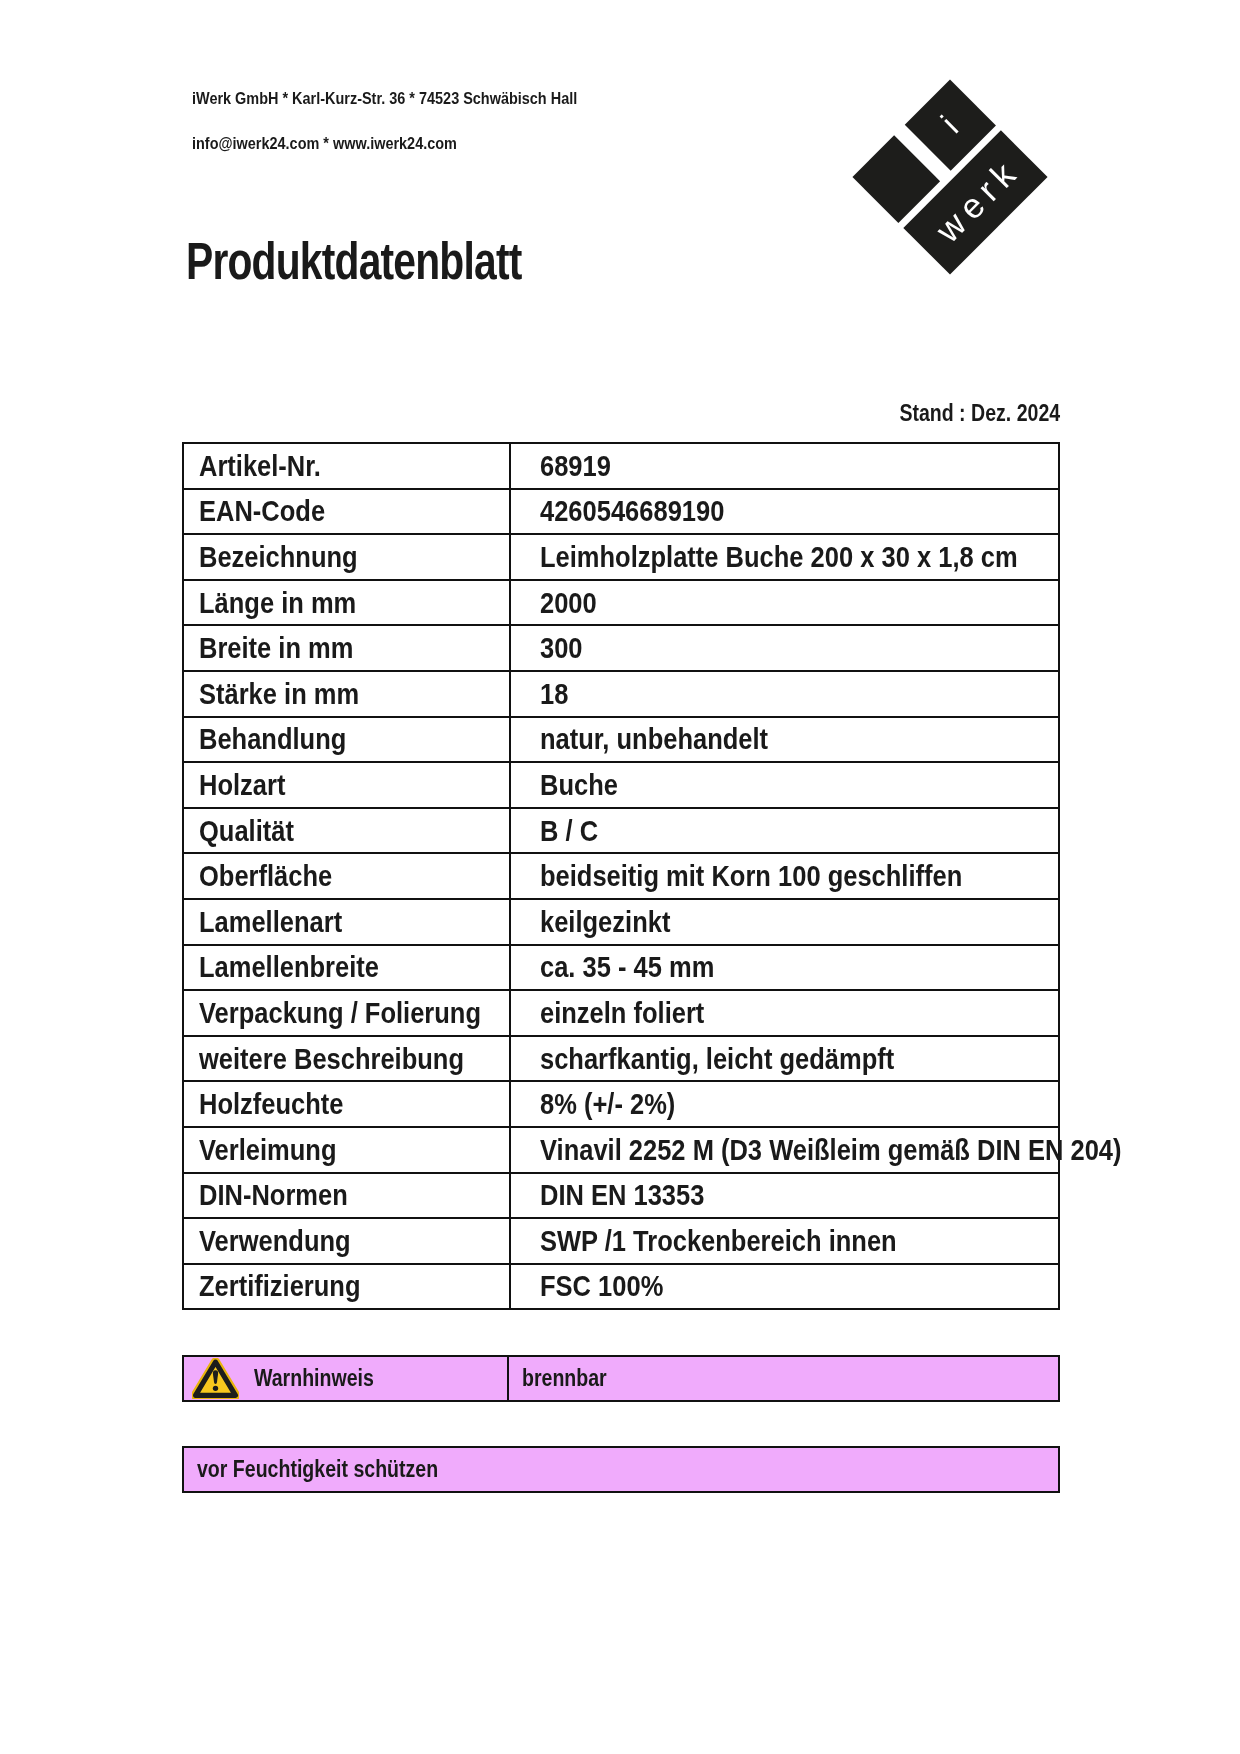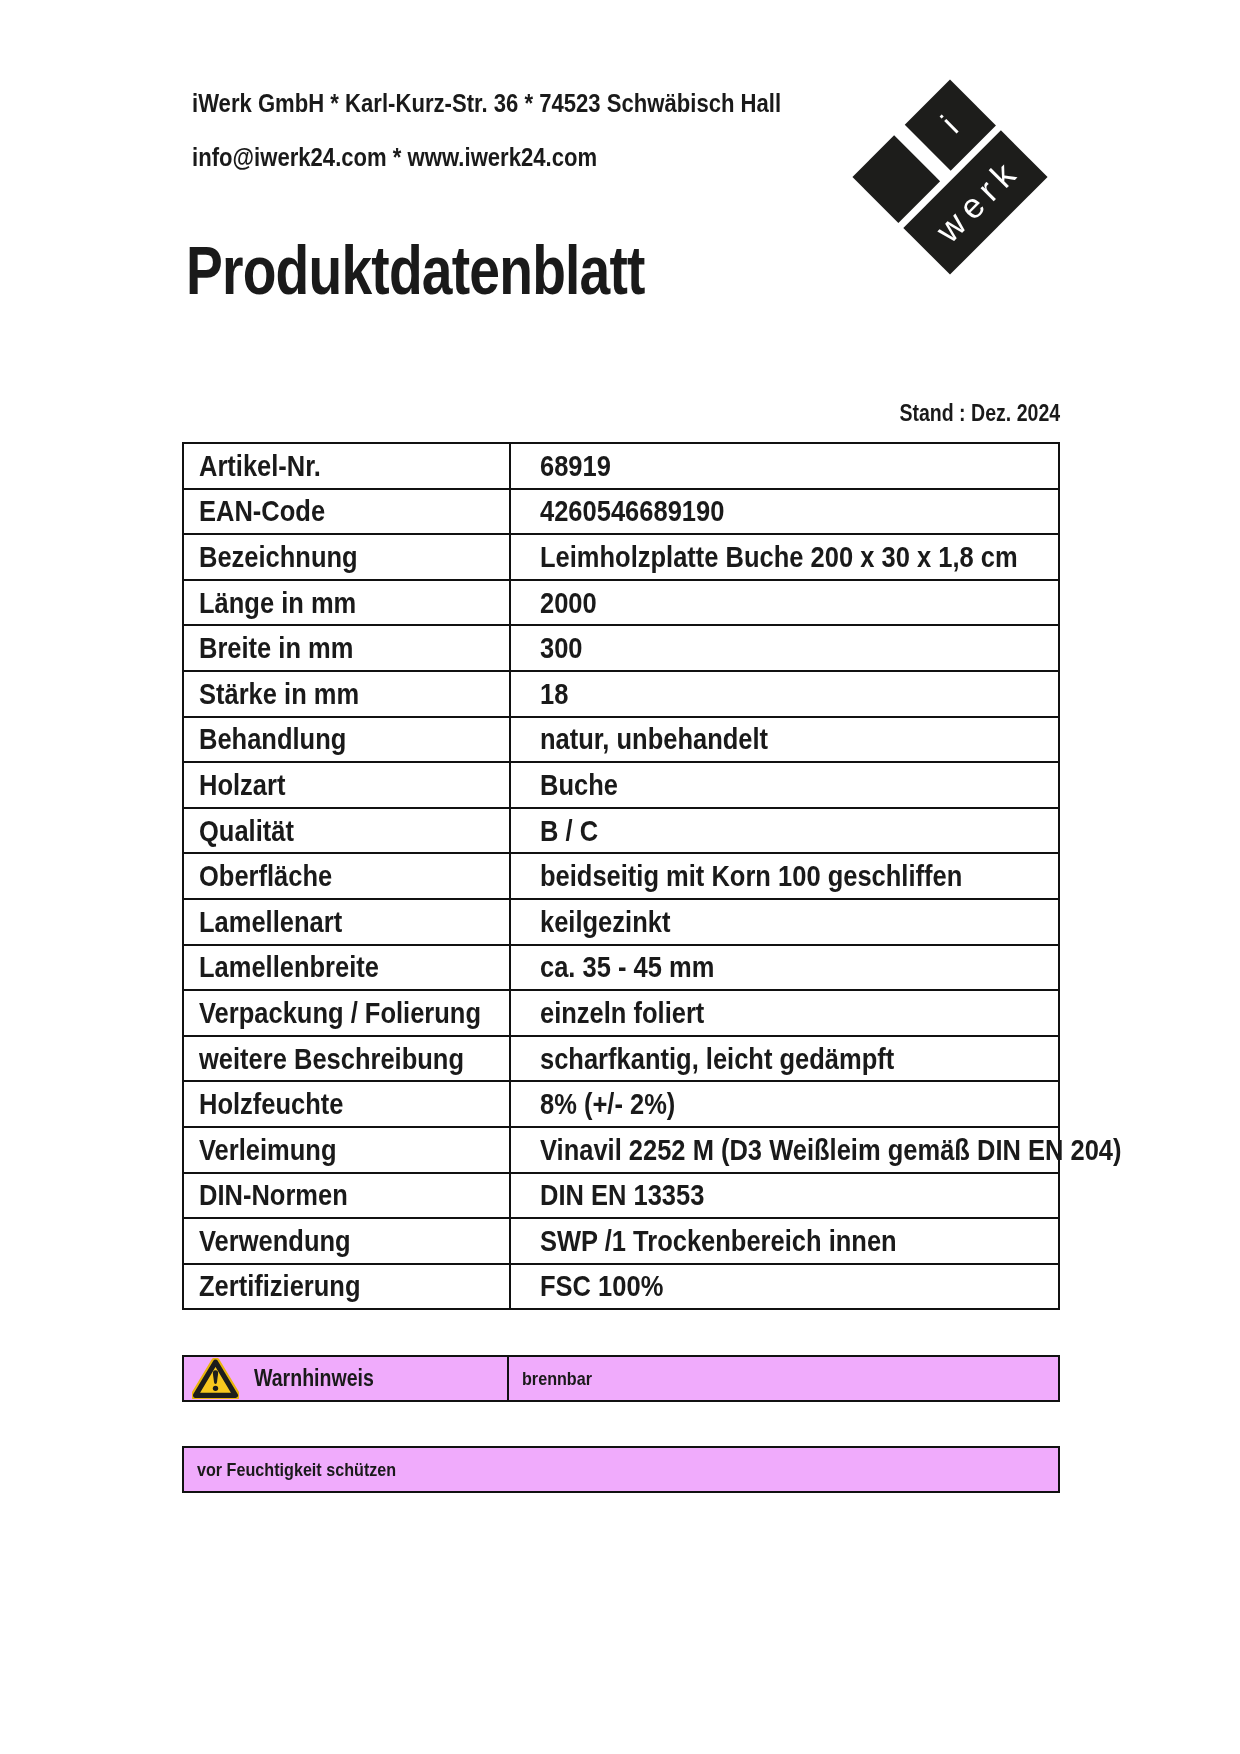--- a/index.html
+++ b/index.html
@@ -7,50 +7,50 @@
     position:relative; width:1240px; height:1754px; background:#ffffff;
     font-family:"Liberation Sans","DejaVu Sans",sans-serif; color:#1a1a1a;
     overflow:hidden; margin:0 auto;
   }
   
   .cx  { display:inline-block; transform:scaleX(0.85); transform-origin:0 50%; white-space:nowrap; }
   .cx80{ display:inline-block; transform:scaleX(0.80); transform-origin:0 50%; white-space:nowrap; }
   .cxr { display:inline-block; transform:scaleX(0.85); transform-origin:100% 50%; white-space:nowrap; }
 
   
-  .address { position:absolute; left:192px; top:90px; font-size:26px; font-weight:700; line-height:1; }
+  .address { position:absolute; left:192px; top:90px; font-size:17px; font-weight:700; line-height:1; }
   .address p { margin:0; }
   .address p + p { margin-top:28px; }
 
   
   .logo { position:absolute; left:881px; top:108px; width:138px; height:138px; transform:rotate(-45deg); }
   .logo .cell { position:absolute; background:#1d1d1b; color:#ffffff; display:flex; align-items:center; justify-content:center; }
   .logo .solid { left:0; top:0; width:43%; height:47%; }
   .logo .icell { left:53.5%; top:0; width:46.5%; height:47%; font-size:33px; font-weight:400; }
   .logo .wcell { left:0; top:52.5%; width:100%; height:47.5%; font-size:35px; font-weight:400; letter-spacing:7px; text-indent:7px; }
 
   
-  .title { position:absolute; left:186px; top:236px; margin:0; font-size:69px; font-weight:700; letter-spacing:-1px; line-height:1; }
+  .title { position:absolute; left:186px; top:236px; margin:0; font-size:51px; font-weight:700; letter-spacing:-1px; line-height:1; }
   .stand { position:absolute; left:182px; top:400px; width:878px; text-align:right; font-size:23px; font-weight:700; }
 
   
   .spec { position:absolute; left:182px; top:442px; width:878px; border-collapse:collapse; table-layout:fixed; }
   .spec col.c1 { width:327px; }
   .spec td { border:2px solid #111111; height:43.6px; padding:0; vertical-align:middle; font-size:30px; font-weight:700; }
   .spec td.lab { padding-left:15px; }
   .spec td.val { padding-left:29px; }
 
   
   .notices { position:absolute; left:182px; top:1355px; width:878px; }
   .notice { display:flex; align-items:stretch; border:2px solid #111111; height:47px; box-sizing:border-box; background:#f0abfc; }
   .notice + .notice { margin-top:44px; }
   .nlab { flex:0 0 325px; width:325px; display:flex; align-items:center; border-right:2px solid #111111; box-sizing:border-box; }
   .warnicon { width:47px; height:41px; margin-left:8px; flex:0 0 auto; }
   .nlab .cx { margin-left:15px; font-size:23px; font-weight:700; }
-  .nval { display:flex; align-items:center; padding-left:13px; font-size:19px; font-weight:700; }
+  .nval { display:flex; align-items:center; padding-left:13px; font-size:23px; font-weight:700; }
 </style>
 </head>
 <body>
 
 <div class="page">
 
   <div class="address">
     <p><span class="cx">iWerk GmbH * Karl-Kurz-Str. 36 * 74523 Schwäbisch Hall</span></p>
     <p><span class="cx">info@iwerk24.com * www.iwerk24.com</span></p>
   </div>

